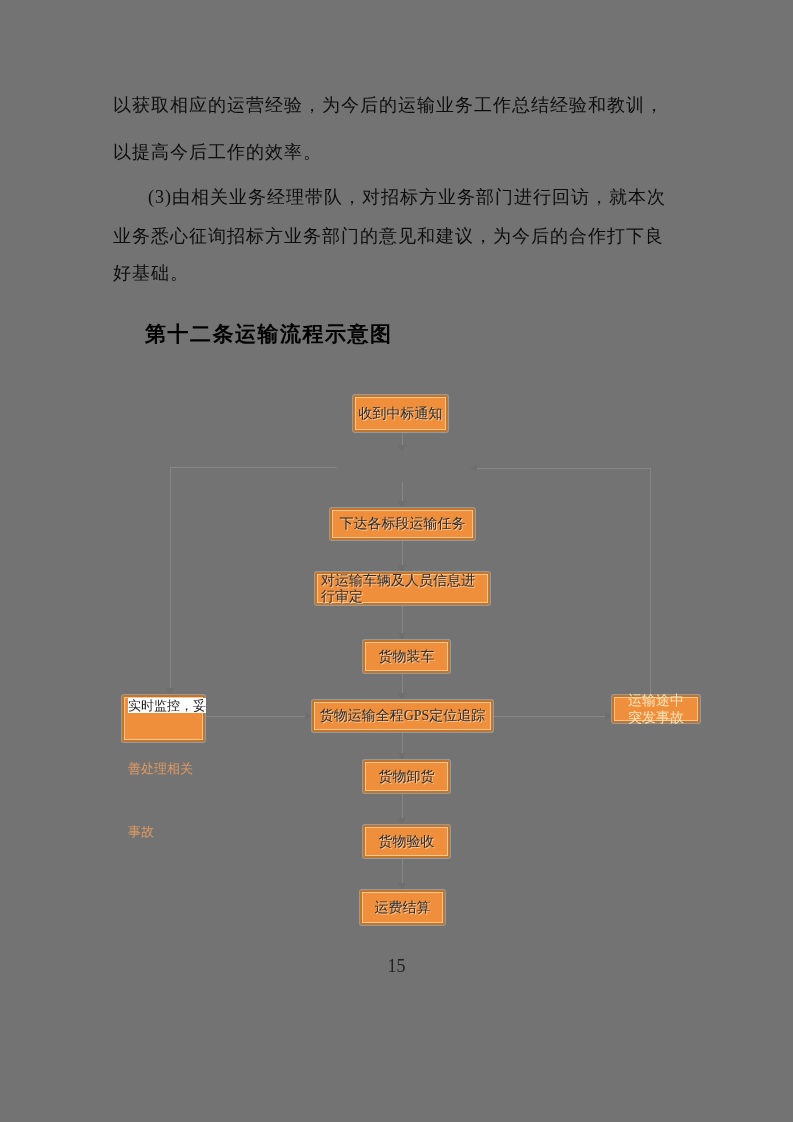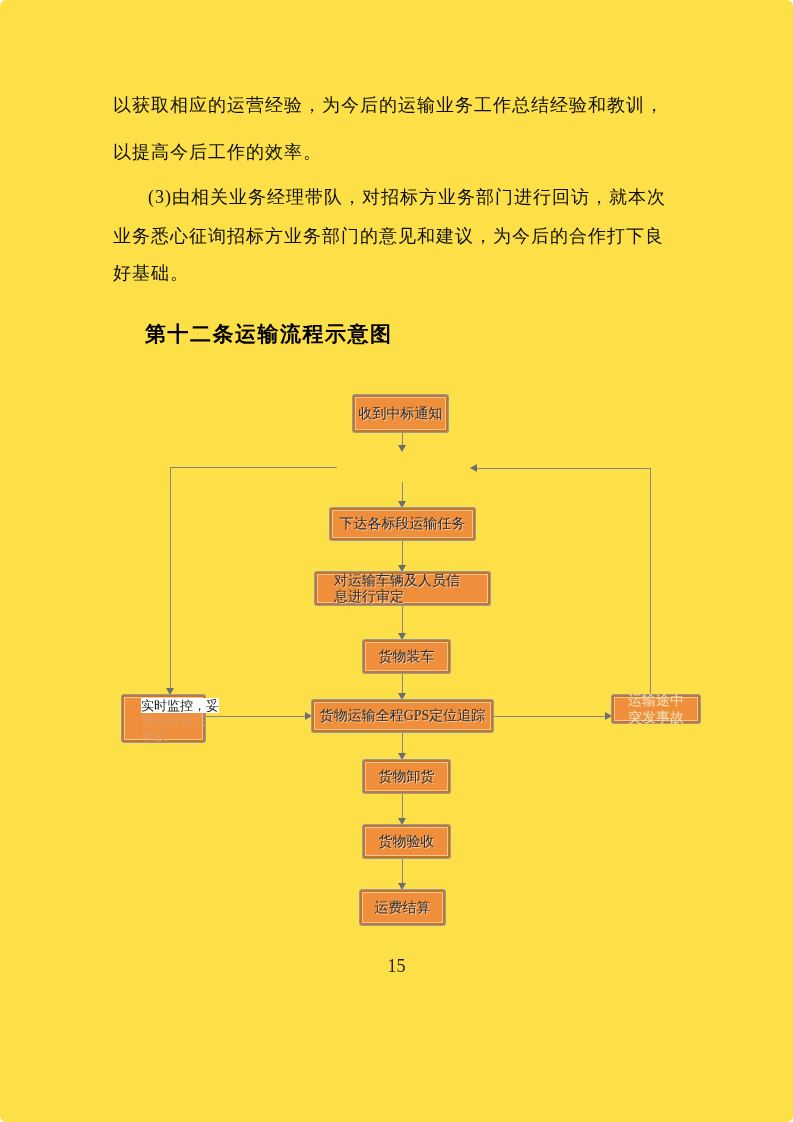--- a/index.html
+++ b/index.html
@@ -1,24 +1,23 @@
 <!DOCTYPE html>
 <html style="--node-fill: #ef8f3c; --node-border: #c0762f; --connector: #868686;"><head>
 <meta charset="utf-8">
 <style>
   html, body { margin: 0; padding: 0; background: #ffffff; }
   .page {
     position: relative;
     width: 793px;
     height: 1122px;
-    background: #fde047;
+    background: #737373;
     font-family: "Liberation Serif", "DejaVu Serif", serif;
     color: #111111;
     overflow: hidden;
-    border-radius: 6px;
   }
   .body-line {
     position: absolute;
     left: 113px;
     font-size: 18px;
     letter-spacing: 1px;
     color: #0d0d0d;
     white-space: nowrap;
   }
   .body-line.indent { left: 148px; }
@@ -52,24 +51,24 @@
     box-shadow: 0 0 0 1px #9a9a9a, inset 0 0 0 1px rgba(255, 210, 160, 0.8);
     display: flex;
     align-items: center;
     justify-content: center;
     text-align: center;
     font-size: 14px;
     line-height: 16px;
     color: #2d2d2d;
     text-shadow: 1px 1px 0 rgba(255,255,255,0.55);
   }
-  .node.left-align { justify-content: flex-start; text-align: left; padding: 1px 17px; }
+  .node.left-align { justify-content: flex-start; text-align: left; padding: 1px 4px; }
   .node .mline { display: block; font-size: 13px; line-height: 15px; white-space: nowrap; }
   .node .mline.hl { background: #ffffff; color: #1a1a1a; text-shadow: none; }
-  .node .mline.faded { color: #e09a62; text-shadow: none; }
+  .node .mline.faded { color: #e09a62; text-shadow: none; margin-top: 48px; }
   .node .iline { display: block; font-size: 14px; line-height: 17px; color: #f0e4bc; text-shadow: none; white-space: nowrap; }
   .conn { position: absolute; background: var(--connector, #808080); }
   .arr { position: absolute; width: 0; height: 0; }
   .arr.down  { border-left: 4px solid transparent; border-right: 4px solid transparent; border-top: 7px solid #6e6e6e; }
   .arr.right { border-top: 4px solid transparent; border-bottom: 4px solid transparent; border-left: 7px solid #6e6e6e; }
   .arr.left  { border-top: 4px solid transparent; border-bottom: 4px solid transparent; border-right: 7px solid #6e6e6e; }
 </style>
 </head>
 <body>
 

